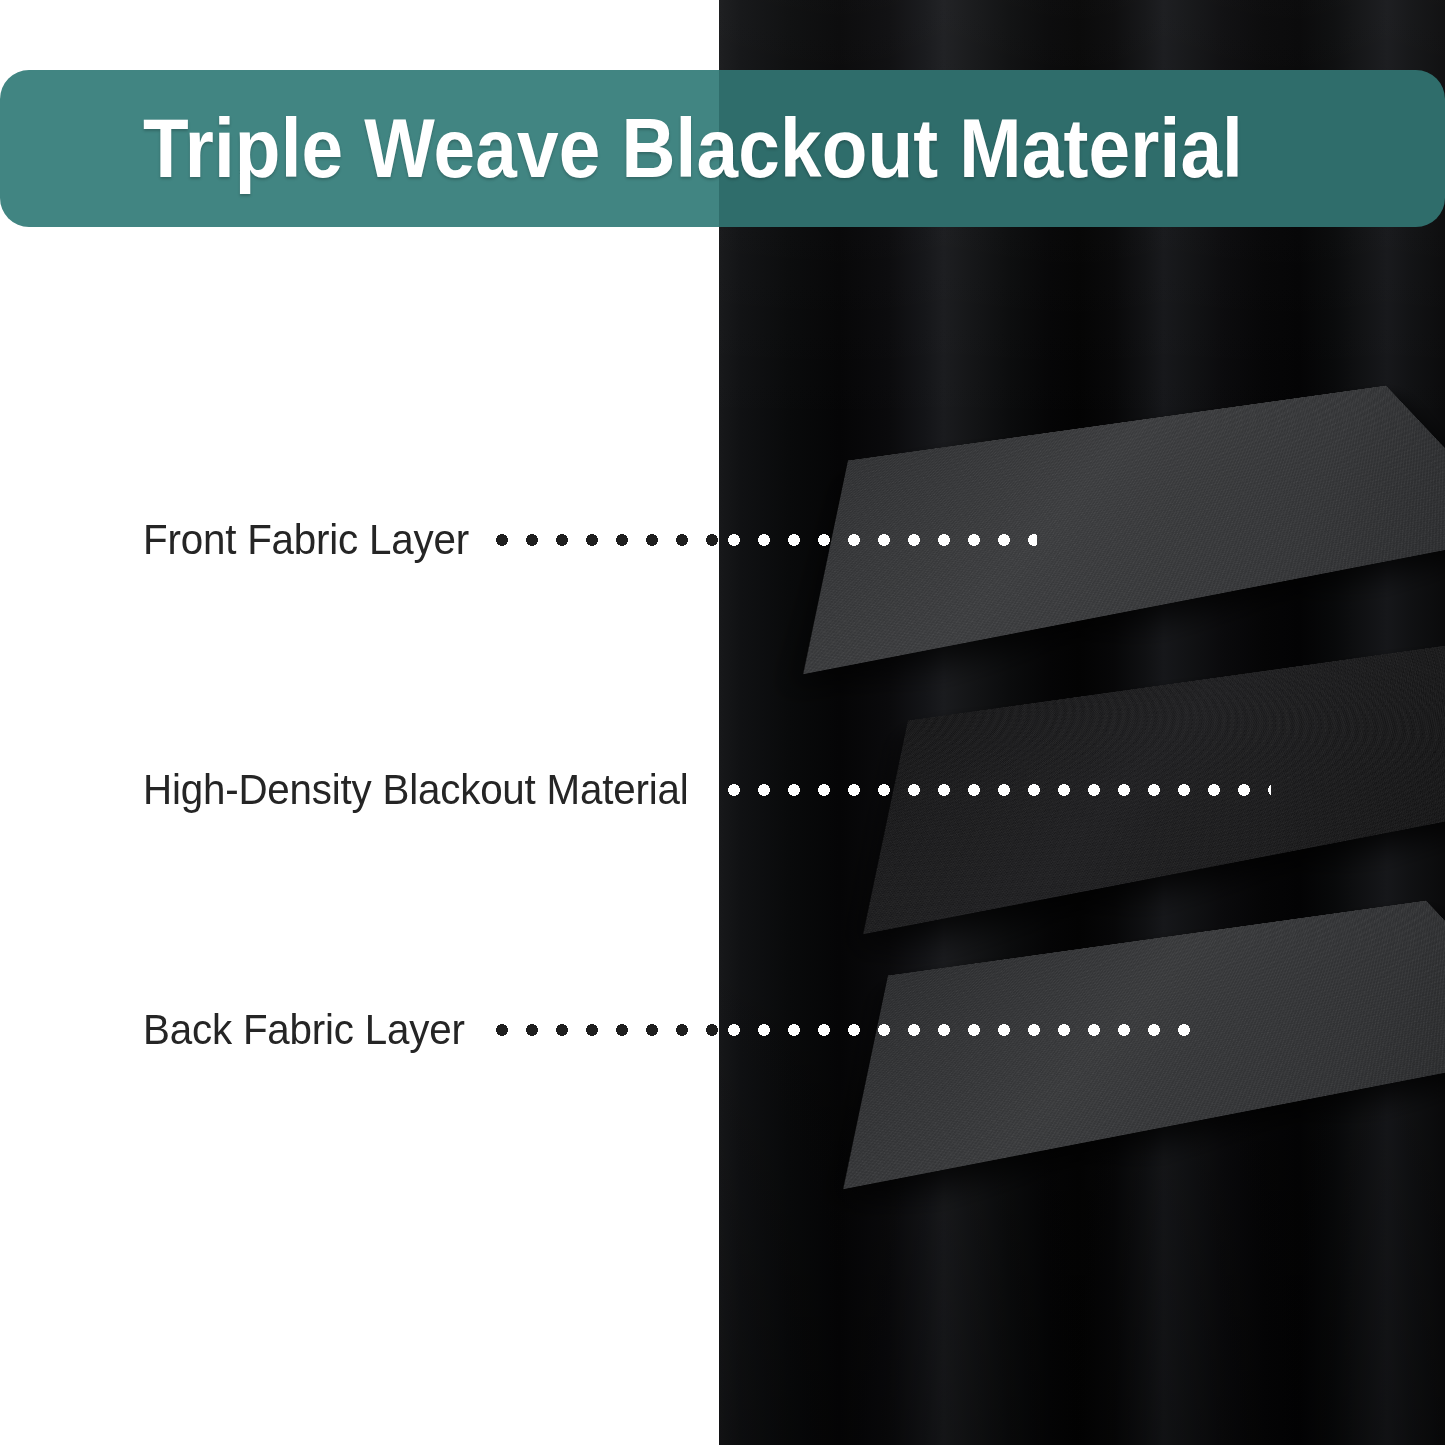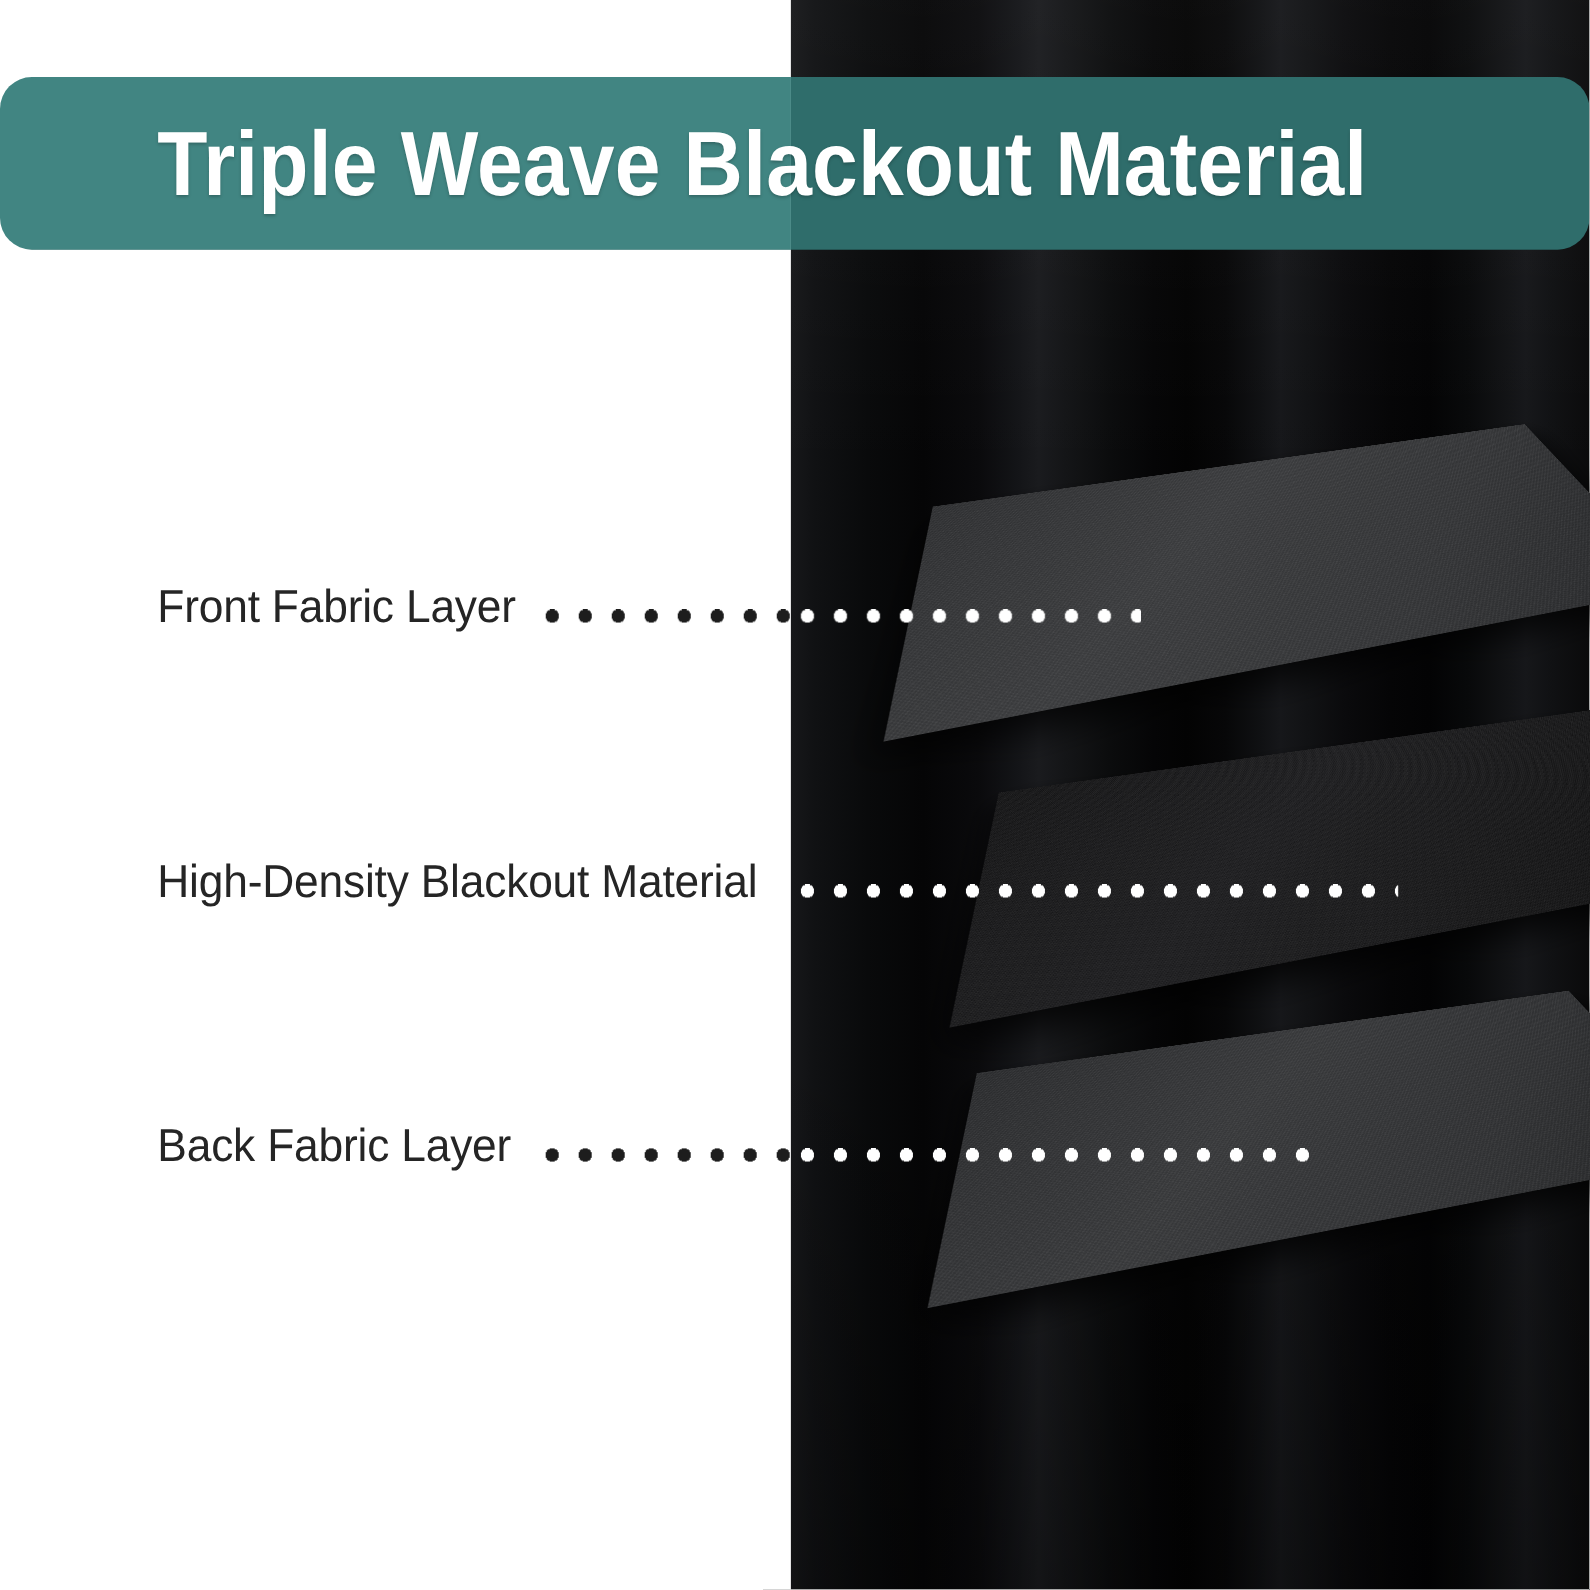--- a/index.html
+++ b/index.html
@@ -167,24 +167,23 @@
     white-space: nowrap;
     text-shadow: 0 2px 3px rgba(0,0,0,0.22);
   }
 
   
   .callout {
     position: absolute;
     left: 0;
     height: 60px;
     display: flex;
-    align-items: flex-start;
+    align-items: center;
     white-space: nowrap;
     z-index: 5;
-    margin-top: 20px;
   }
   .callout .label {
     margin-left: 143px;
     color: #252525;
     font-size: 42px;
     font-weight: 400;
     line-height: 1;
     letter-spacing: -0.2px;
     transform: scaleX(0.96);
     transform-origin: left center;

